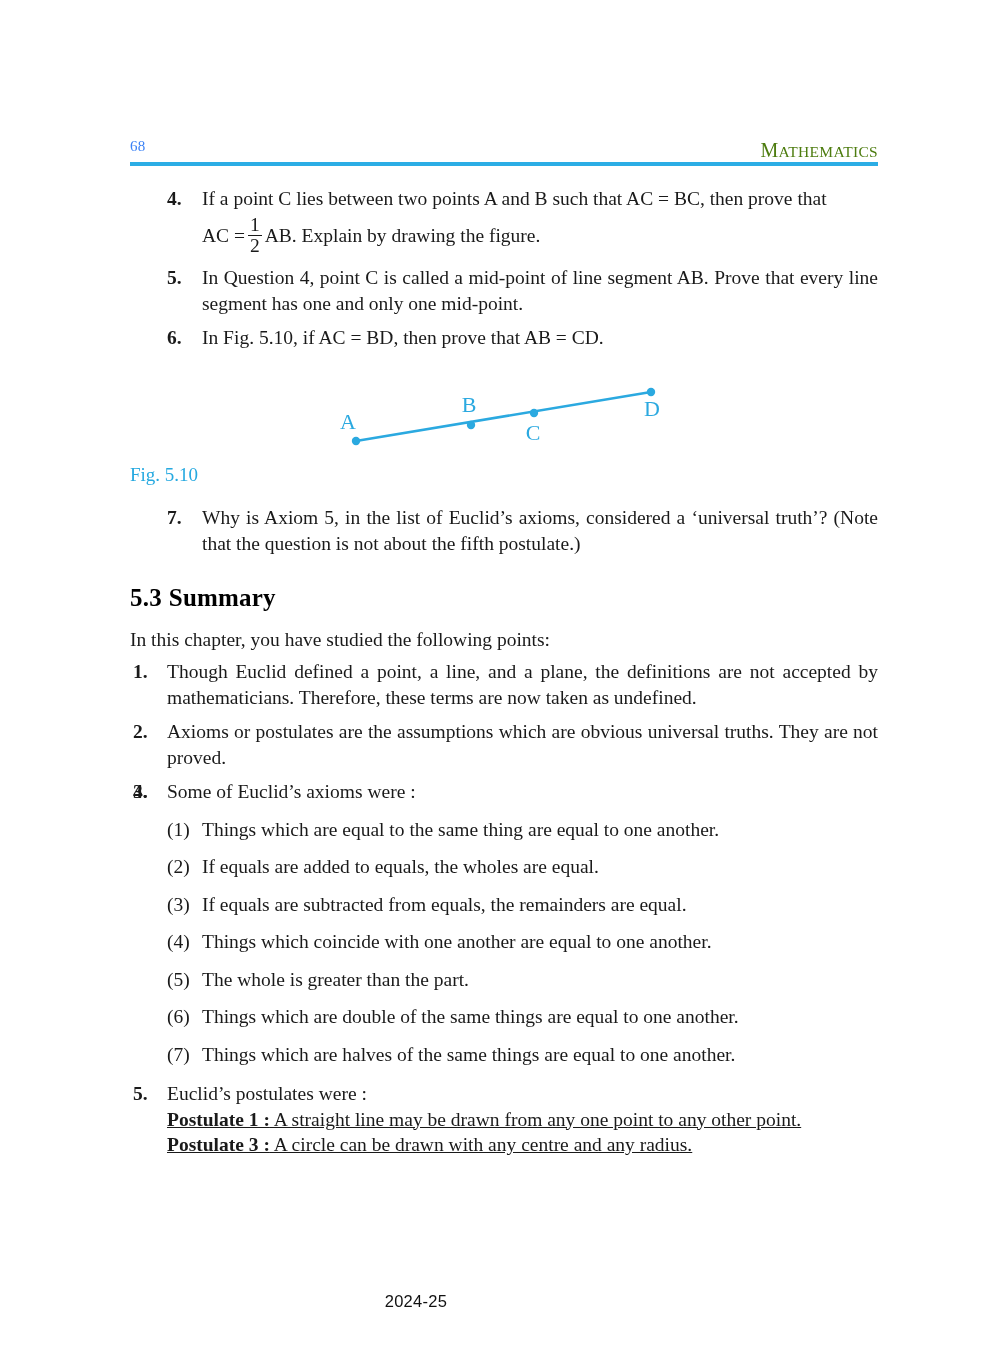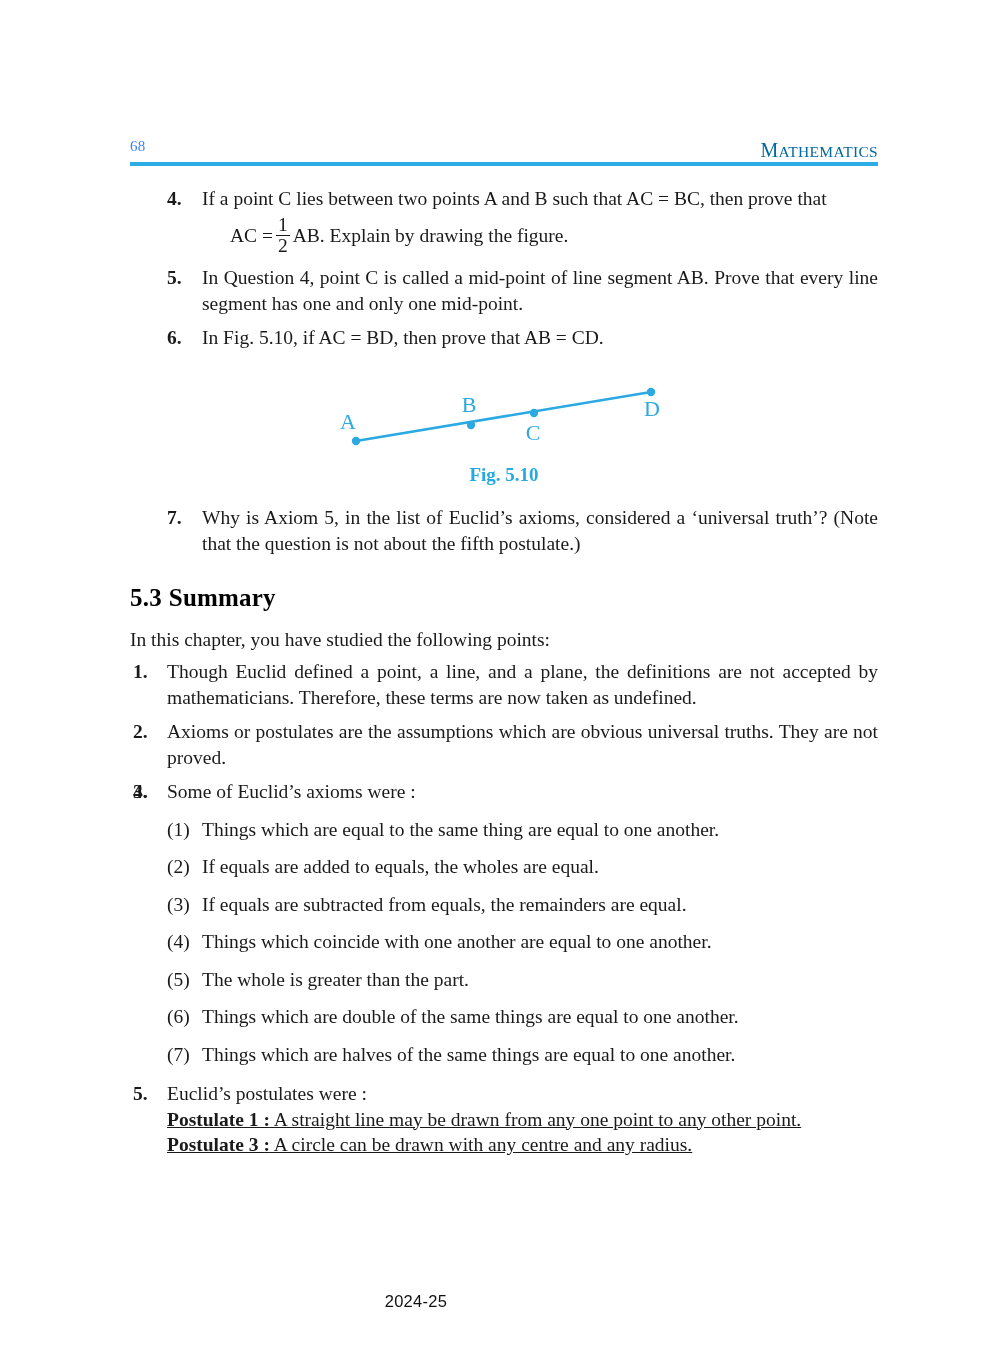--- a/index.html
+++ b/index.html
@@ -37,21 +37,21 @@
     top: 0;
     font-size: 15px;
     color: #3b82f6;
     font-family: Liberation Serif, serif;
     letter-spacing: 0.2px;
   }
   .runhead-title {
     position: absolute;
     right: 0;
     top: 1px;
-    color: #0369a1;
+    color: #4d7c0f;
     font-family: "Liberation Serif", "DejaVu Serif", serif;
     font-size: 15.5px;
     letter-spacing: 0.3px;
     white-space: nowrap;
   }
   .runhead-title .cap {
     font-size: 20px;
   }
   .rule {
     position: absolute;
@@ -95,40 +95,39 @@
     line-height: 1.04;
     margin: 0 3px;
   }
   .frac .n { display: block; padding: 0 2px; }
   .frac .d { display: block; padding: 0 2px; border-top: 1.4px solid #1a1a1a; }
 
   .mathline {
     margin-top: 3px;
     margin-bottom: 2px;
     white-space: nowrap;
-    margin-left: 28px;
   }
 
   
   .figure {
     position: absolute;
     left: 130px;
     top: 372px;
     width: 748px;
     height: 118px;
   }
   .figure svg { display: block; }
   .fig-caption {
     position: absolute;
     left: 0;
     top: 92px;
     width: 748px;
-    text-align: center;
+    text-align: left;
     color: #26A9E0;
-    font-weight: bold;
+    font-weight: normal;
     font-size: 19px;
     font-family: "Liberation Serif", serif;
   }
 
   
   .section-head {
     position: absolute;
     left: 130px;
     top: 584px;
     color: #000000;

